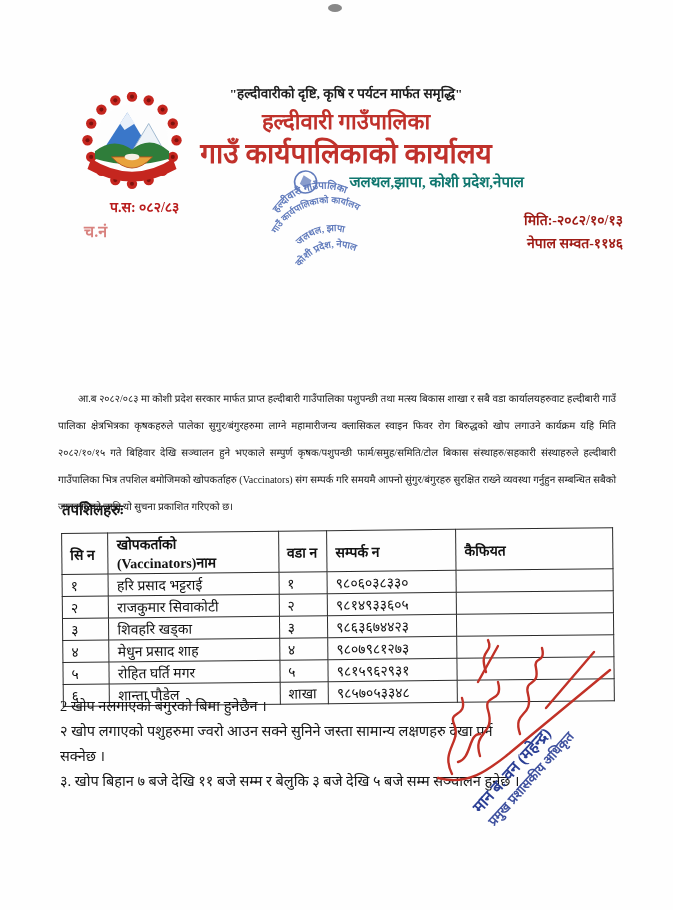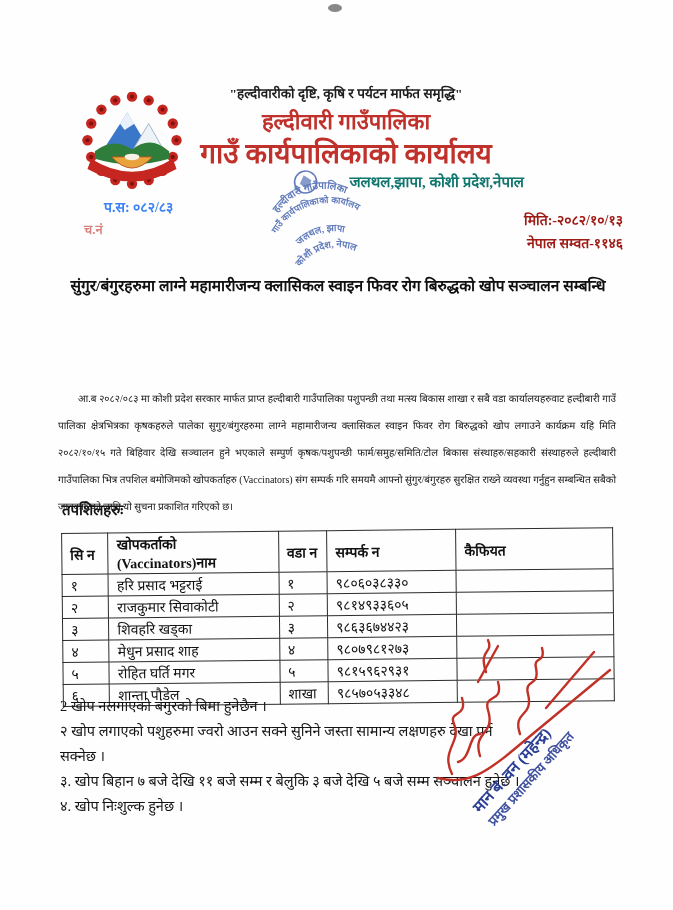--- a/index.html
+++ b/index.html
@@ -12,22 +12,22 @@
   
   .logo   { position:absolute; left:76px;  top:92px;  width:112px; height:102px; }
   .slogan { position:absolute; left:168px; top:84px;  width:356px; text-align:center;
             font-size:13.5px; font-weight:bold; color:#1d1d1d; }
   .muni   { position:absolute; left:168px; top:105px; width:356px; text-align:center;
             font-size:22px; font-weight:bold; color:#c0312b; }
   .office { position:absolute; left:148px; top:133px; width:396px; text-align:center;
             font-size:28px; font-weight:bold; color:#c0312b; }
   .address{ position:absolute; left:168px; top:171px; width:356px; text-align:right;
             font-size:15px; font-weight:bold; color:#0f766e; }
-  .ref-no { position:absolute; left:104px;  top:197px; font-size:14px; font-weight:bold; color:#3b82f6; }
-  .chalani{ position:absolute; left:84px;  top:220px; font-size:13px; font-weight:bold;
+  .ref-no { position:absolute; left:110px;  top:197px; font-size:14px; font-weight:bold; color:#b91c1c; }
+  .chalani{ position:absolute; left:84px;  top:220px; font-size:16px; font-weight:bold;
             color:#c0312b; opacity:.6; }
   .stamp  { position:absolute; left:256px; top:163px; width:132px; height:118px; opacity:.82; }
   .date-block { position:absolute; right:50px; top:209px; text-align:right;
             color:#9e1b15; font-weight:bold; font-size:14px; line-height:23px; }
   
   .subject { position:absolute; left:62px; top:272px; width:552px; text-align:center;
              font-weight:bold; font-size:15.5px; line-height:27px; color:#101010; }
   .body-text { position:absolute; left:58px; top:337px; width:558px; font-size:10px;
              line-height:27px; text-align:justify; text-indent:20px; color:#151515;margin-top:48px; }
   .details-label { position:absolute; left:62px; top:499px; font-size:15px;
@@ -117,21 +117,20 @@
       <text font-size="9.5" font-weight="bold"><textPath href="#st4" startOffset="50%" text-anchor="middle">कोशी प्रदेश, नेपाल</textPath></text>
     </g>
   </svg>
 
   <div class="date-block">
     <div>मिति:-२०८२/१०/१३</div>
     <div>नेपाल सम्वत-११४६</div>
   </div>
 
   <div class="subject">
-    <div>सुंगुर/बंगुरहरुमा लाग्ने महामारीजन्य क्लासिकल स्वाइन फिवर रोग बिरुद्धको खोप  सञ्चालन  सम्बन्धि</div>
   </div>
 
   <div class="body-text">आ.ब २०८२/०८३ मा  कोशी प्रदेश सरकार मार्फत प्राप्त हल्दीबारी गाउँपालिका पशुपन्छी तथा मत्स्य बिकास शाखा र  सबै वडा कार्यालयहरुवाट हल्दीबारी गाउँ पालिका क्षेत्रभित्रका कृषकहरुले पालेका सुगुर/बंगुरहरुमा लाग्ने महामारीजन्य क्लासिकल स्वाइन फिवर रोग बिरुद्धको खोप लगाउने कार्यक्रम यहि मिति २०८२/१०/१५ गते बिहिवार देखि  सञ्चालन हुने भएकाले सम्पुर्ण कृषक/पशुपन्छी फार्म/समुह/समिति/टोल बिकास संस्थाहरु/सहकारी संस्थाहरुले हल्दीबारी गाउँपालिका भित्र तपशिल बमोजिमको खोपकर्ताहरु (Vaccinators) संग सम्पर्क गरि समयमै आफ्नो सुंगुर/बंगुरहरु सुरक्षित राख्ने व्यवस्था गर्नुहुन सम्बन्धित सबैको जानकारिको लागि यो सुचना प्रकाशित गरिएको छ।</div>
   <div class="details-label">तपशिलहरुः</div>
 
   <table class="vtable">
     <thead>
       <tr>
         <th class="c-sn">सि न</th>
         <th class="c-name">खोपकर्ताको (Vaccinators)नाम</th>
@@ -194,21 +193,20 @@
 
   <div class="notes">
     <div>
 
         <div class="note-line">2  खोप नलगाएको बंगुरको बिमा हुनेछैन ।</div>
 
         <div class="note-line">२ खोप लगाएको पशुहरुमा ज्वरो आउन सक्ने सुनिने जस्ता सामान्य लक्षणहरु देखा पर्न सक्नेछ ।</div>
 
         <div class="note-line">३. खोप बिहान ७  बजे देखि ११ बजे सम्म र बेलुकि ३ बजे देखि ५ बजे सम्म  सञ्चालन हुनेछ ।</div>
 
-        <div class="note-line">४. खोप निःशुल्क हुनेछ ।</div>
       </div>
   </div>
 
   <svg class="sig-svg" viewBox="0 0 195 158">
     <g fill="none" stroke="#c13127" stroke-width="2.4" stroke-linecap="round">
       <path d="M10,140 C 40,148 60,132 78,118 L 182,32"></path>
       <path d="M24,136 C 12,112 34,104 26,86 C 20,72 40,80 34,60"></path>
       <path d="M30,124 C 44,120 40,96 52,96"></path>
       <path d="M52,118 C 44,92 68,98 60,72 C 55,55 76,66 70,44"></path>
       <path d="M92,96 C 84,72 106,80 100,56 C 96,40 112,50 108,30 C 105,18 118,26 114,10"></path>

